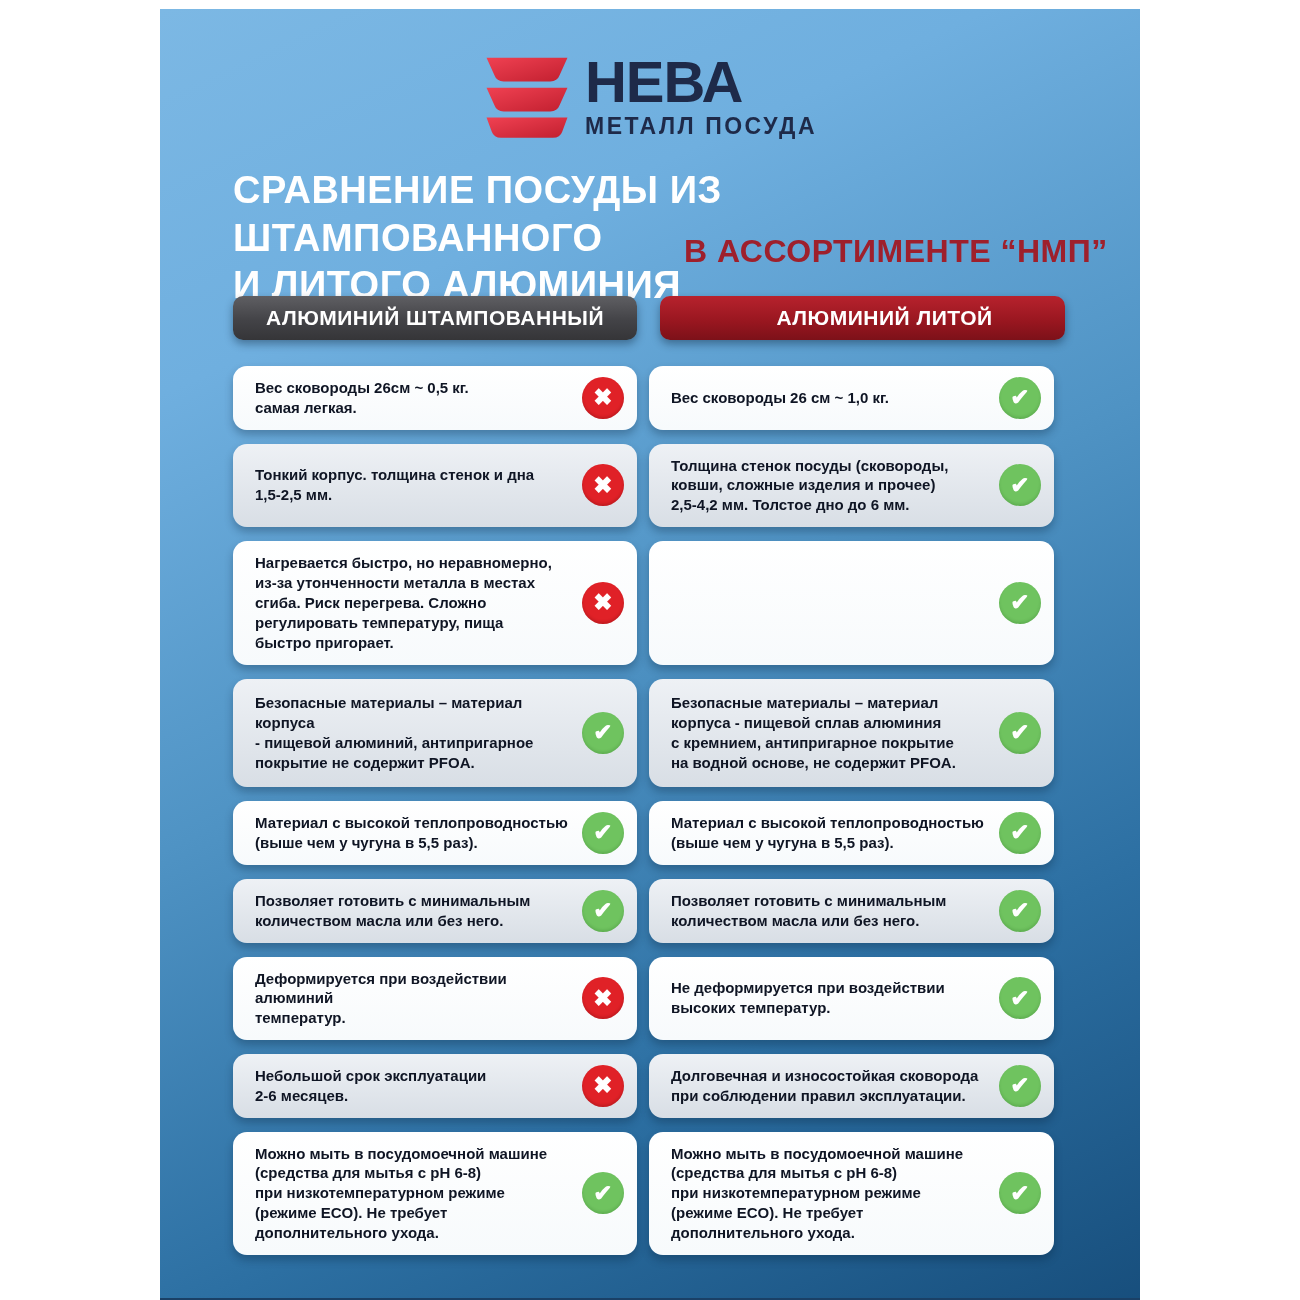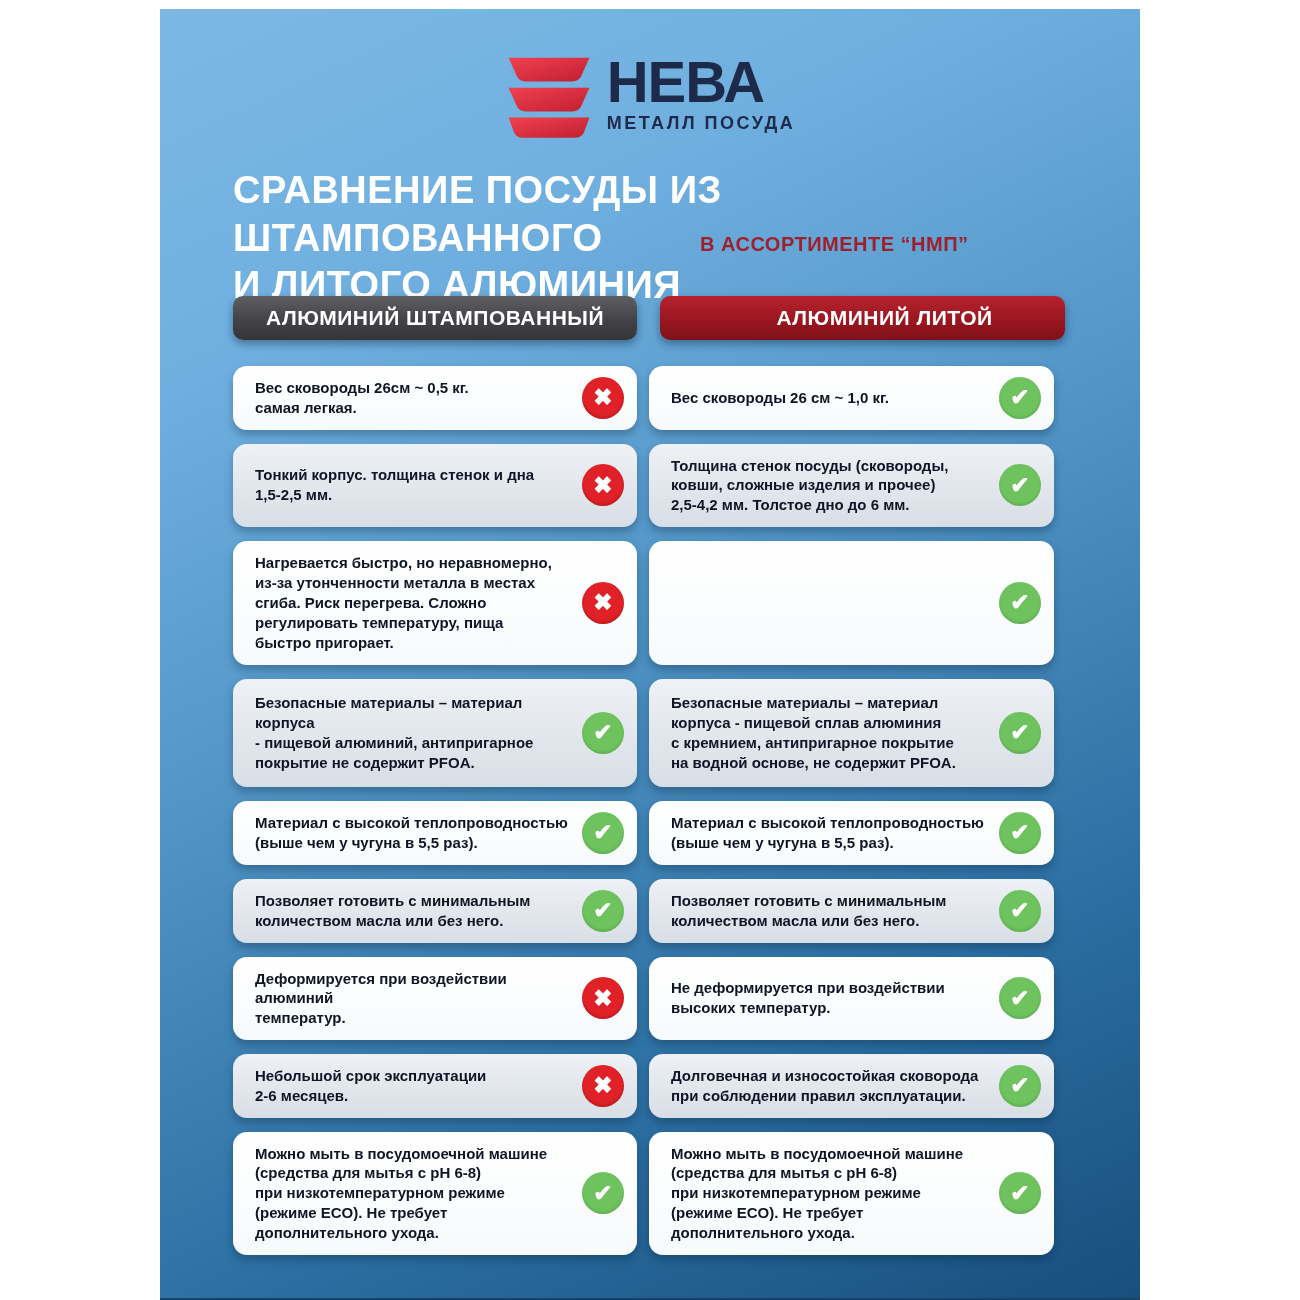--- a/index.html
+++ b/index.html
@@ -11,25 +11,25 @@
     background:linear-gradient(155deg, #7cb8e4 0%, #6fafdf 22%, #4f93c4 48%, #2c6fa2 75%, #174e7c 100%);
     overflow:hidden;
   }
   .footer-bar { position:absolute; left:0; bottom:0; width:100%; height:11px; background:#1a4066; }
 
   
   .logo { position:absolute; top:44px; left:0; width:100%; display:flex; justify-content:center; align-items:flex-start; gap:14px; }
   .logo-pans { width:88px; height:90px; flex:0 0 auto; margin-top:2px; }
   .logo-text { display:flex; flex-direction:column; }
   .brand-name { font-size:58px; font-weight:900; color:#1e2a49; letter-spacing:-1px; line-height:1.0; }
-  .brand-sub { font-size:18px; font-weight:700; color:#1e2a49; letter-spacing:2.5px; margin-top:2px; }
+  .brand-sub { font-size:23px; font-weight:700; color:#1e2a49; letter-spacing:2.5px; margin-top:2px; }
 
   
   .title { position:absolute; left:73px; top:158px; width:760px; color:#ffffff; font-size:38px; font-weight:800; line-height:1.25; letter-spacing:.5px; }
-  .subtitle { position:absolute; left:540px; top:224px; color:#9e202c; font-size:20px; font-weight:800; letter-spacing:.5px; }
+  .subtitle { position:absolute; left:524px; top:224px; color:#9e202c; font-size:32px; font-weight:800; letter-spacing:.5px; }
 
   
   .col-headers { position:absolute; left:73px; top:287px; width:832px; display:grid; grid-template-columns:404px 405px; column-gap:23px; }
   .pill { height:44px; border-radius:10px; display:flex; align-items:center; justify-content:center;
           color:#fff; font-size:21px; font-weight:800; letter-spacing:.5px;
           box-shadow:0 4px 8px rgba(5,25,45,.4); }
   .pill-gray { background:linear-gradient(180deg,#5f5f63 0%, #434347 55%, #353538 100%); }
   .pill-red  { background:linear-gradient(180deg,#b7222d 0%, #97161f 60%, #7c1119 100%);padding-left:44px; }
 
   

